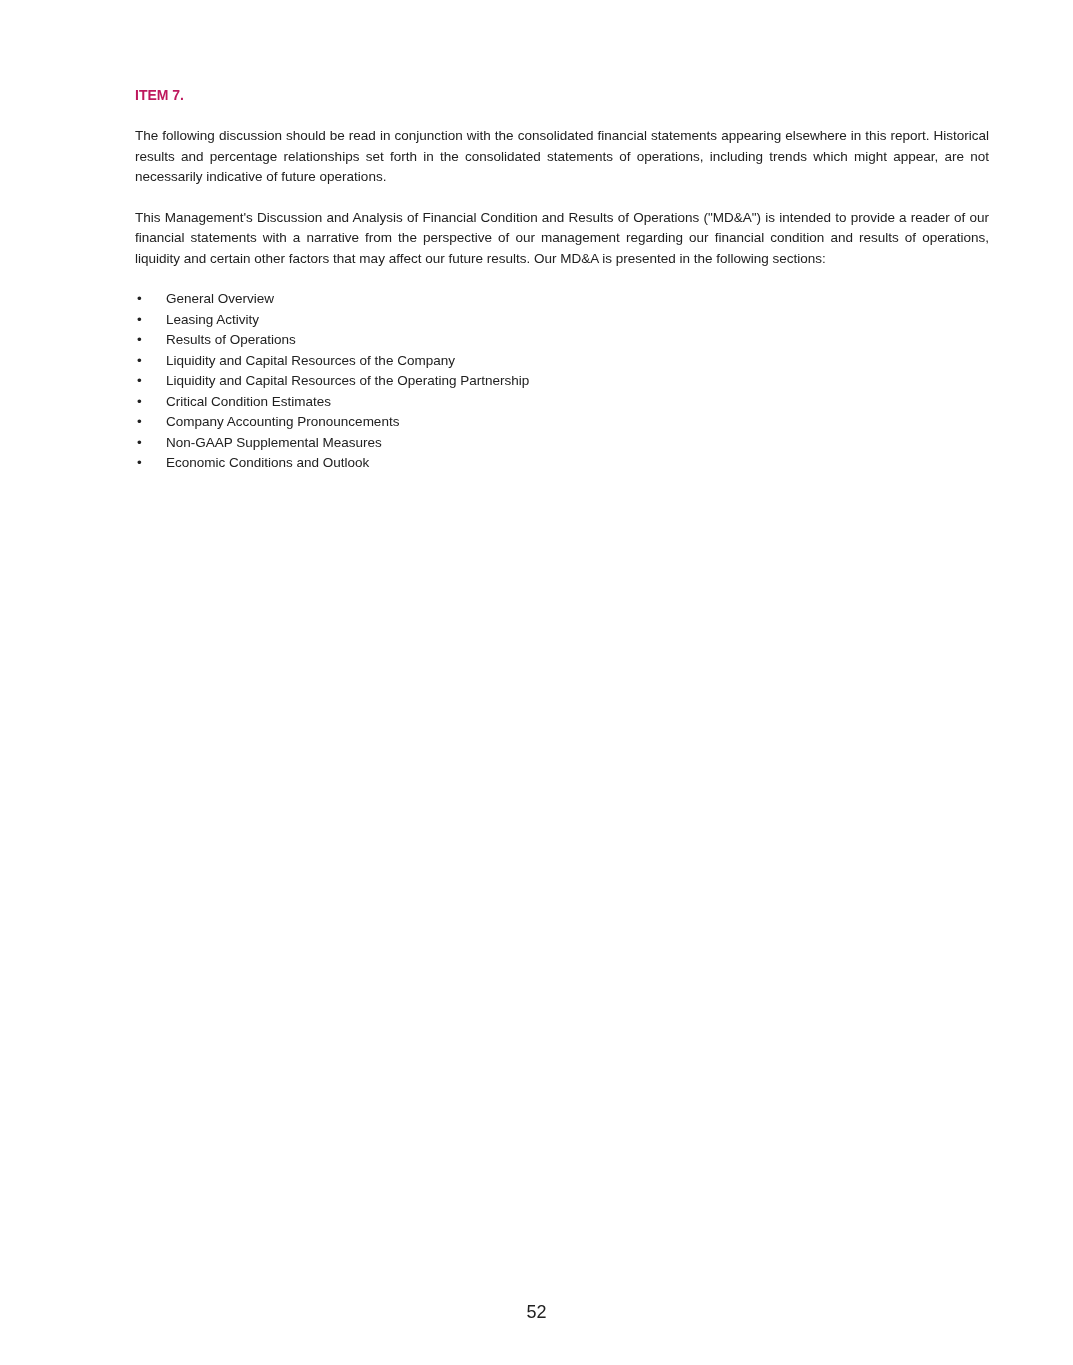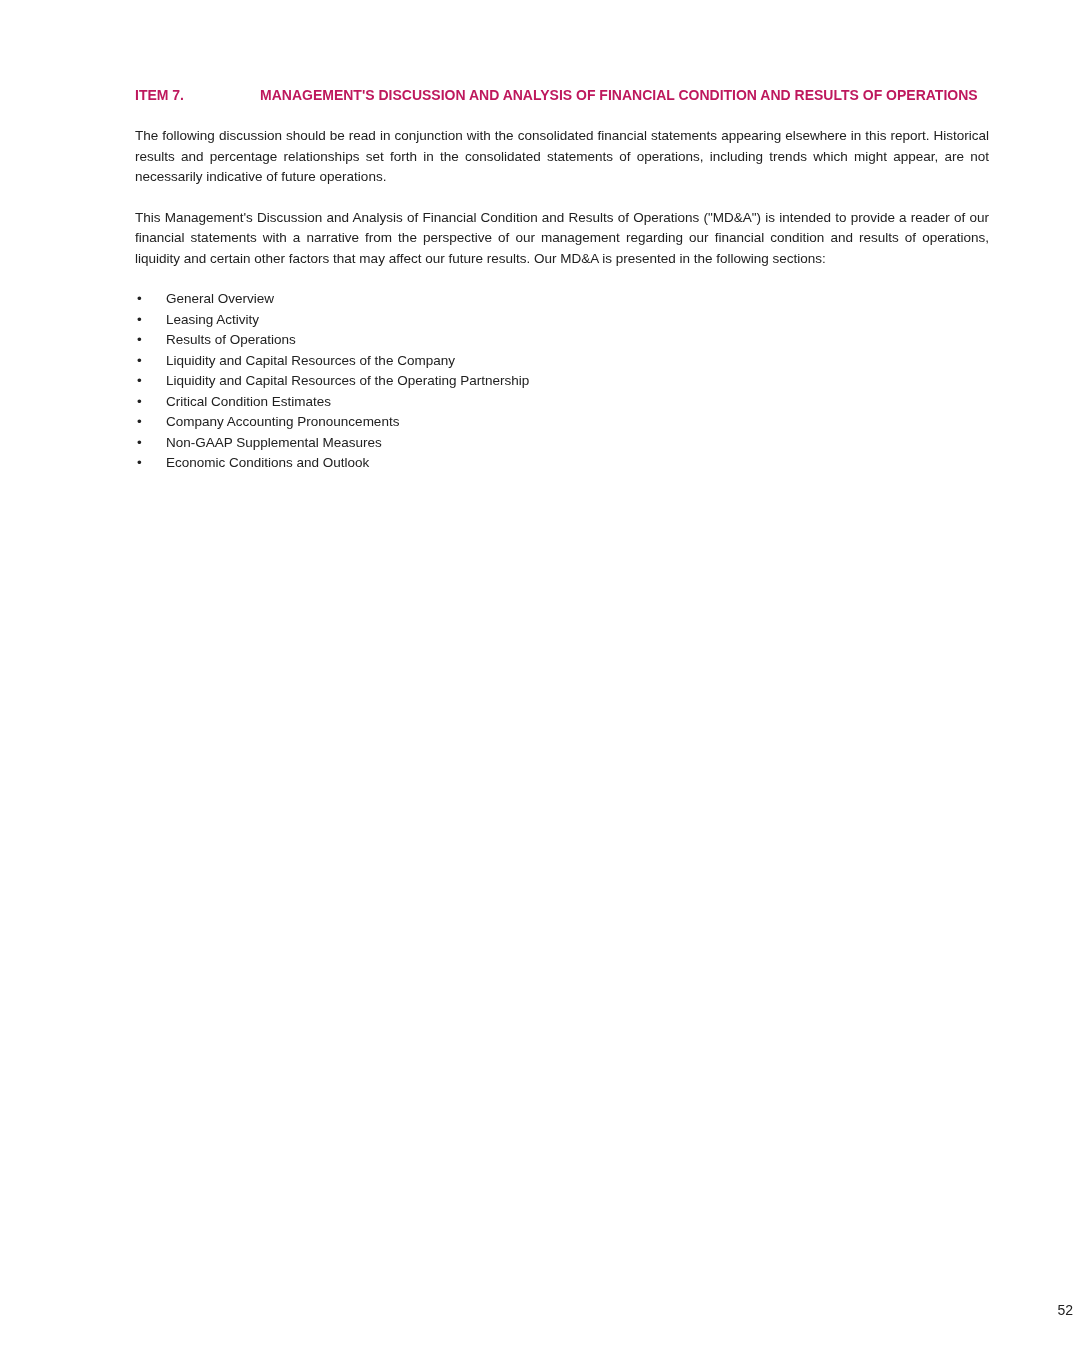--- a/index.html
+++ b/index.html
@@ -54,34 +54,33 @@
     grid-template-columns: 31px 1fr;
   }
   ul.sections .bullet {
     padding-left: 2px;
   }
   .page-number {
     position: absolute;
     left: 0;
     right: 0;
     top: 1302px;
-    text-align: right;
-    font-size: 14px;
+    text-align: center;
+    font-size: 18px;
     color: #212121;
   }
 </style>
 </head>
 <body>
 
 <div class="page">
   <div class="content">
 
     <div class="heading">
       <span class="item-label">ITEM 7.</span>
-      <span class="heading-title">MANAGEMENT'S DISCUSSION AND ANALYSIS OF FINANCIAL CONDITION AND RESULTS OF OPERATIONS</span>
     </div>
 
     <p class="body-para">The following discussion should be read in conjunction with the consolidated financial statements appearing elsewhere in this report. Historical results and percentage relationships set forth in the consolidated statements of operations, including trends which might appear, are not necessarily indicative of future operations.</p>
 
     <p class="body-para">This Management's Discussion and Analysis of Financial Condition and Results of Operations ("MD&amp;A") is intended to provide a reader of our financial statements with a narrative from the perspective of our management regarding our financial condition and results of operations, liquidity and certain other factors that may affect our future results. Our MD&amp;A is presented in the following sections:</p>
 
     <ul class="sections">
       <li>
         <span class="bullet">•</span>
         <span>General Overview</span>

